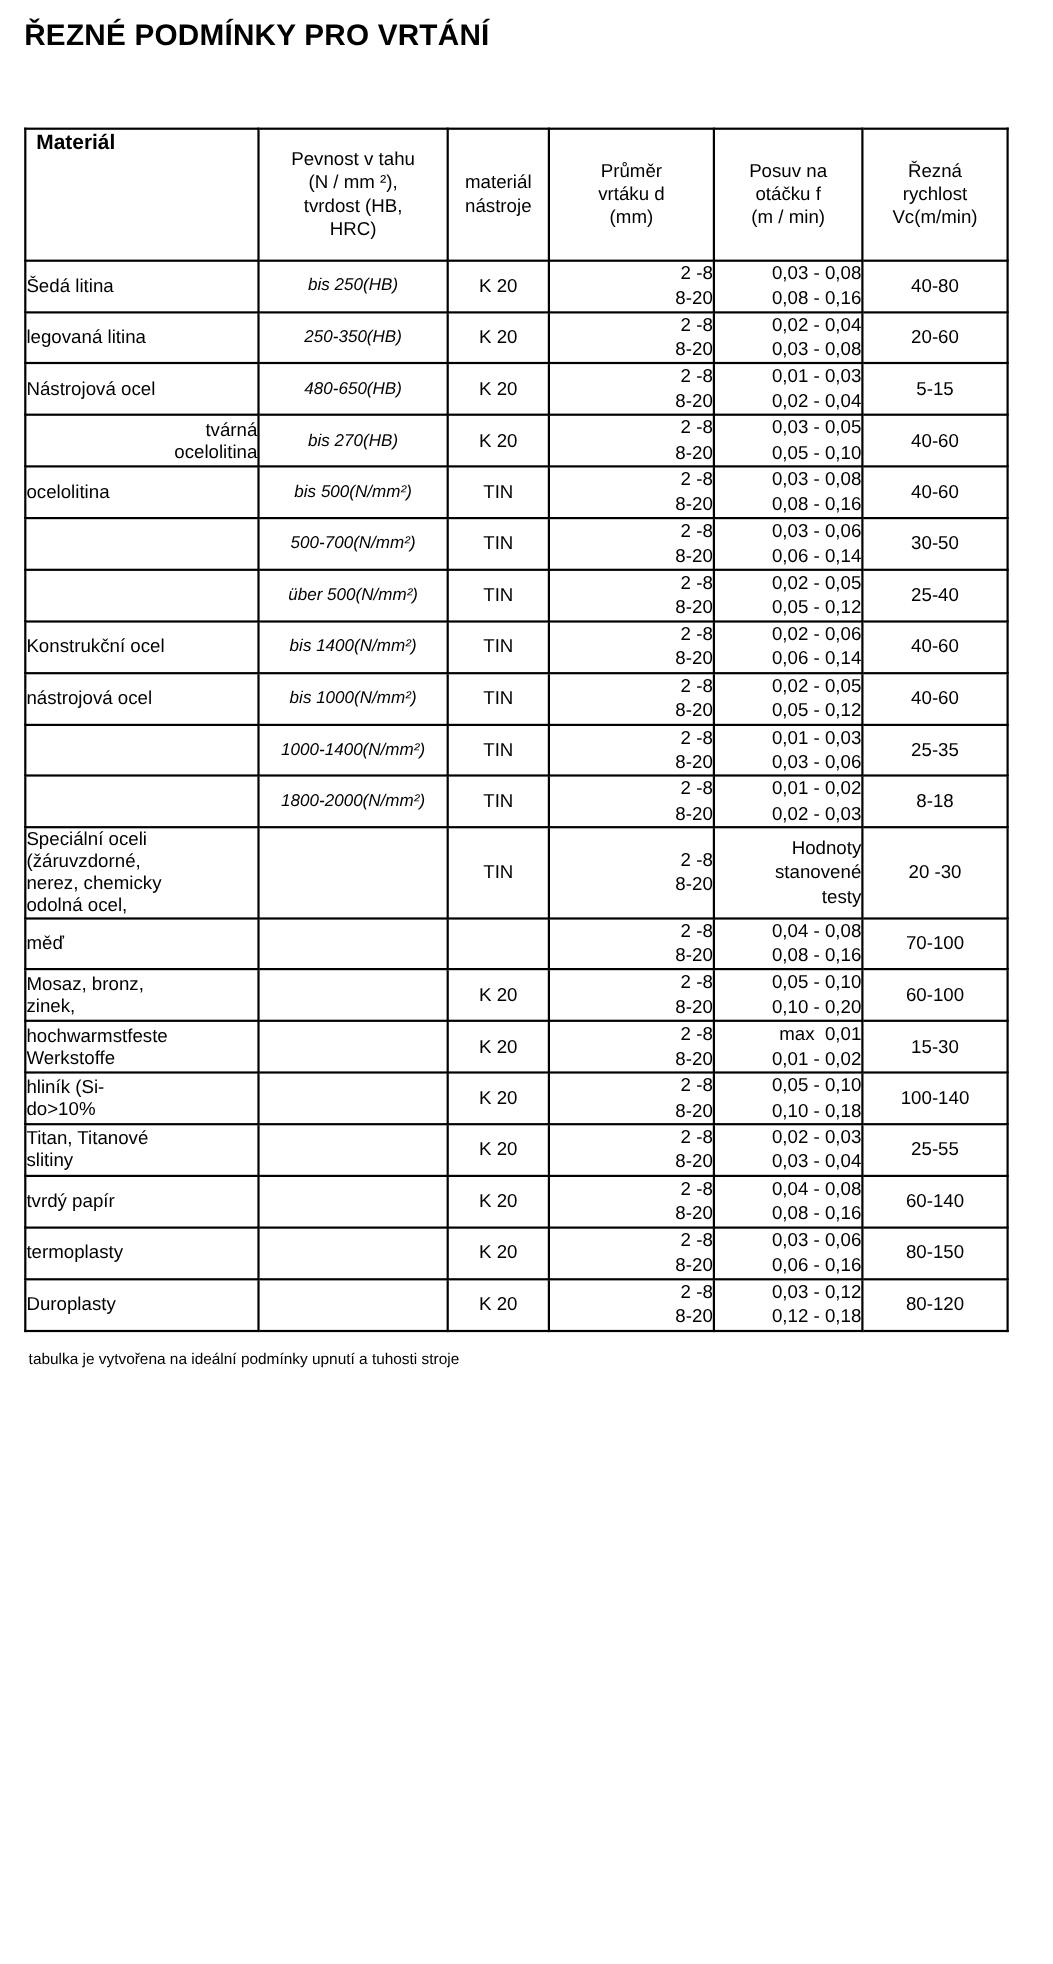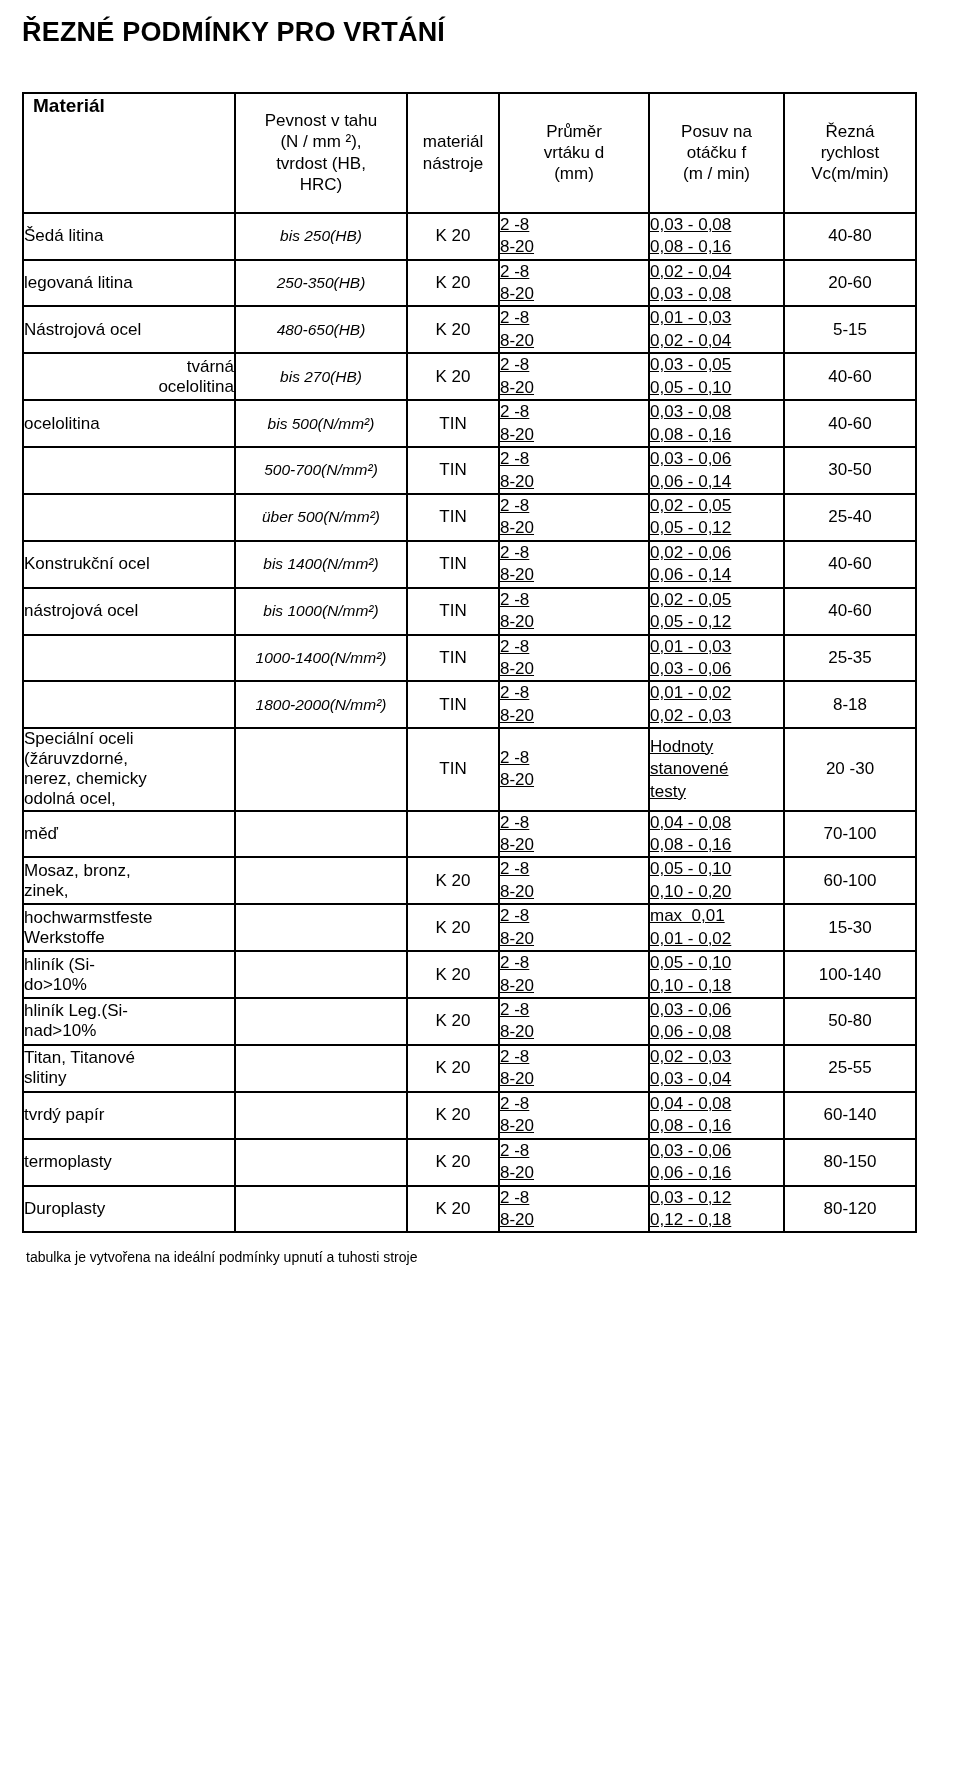--- a/index.html
+++ b/index.html
@@ -22,21 +22,21 @@
   .doc-title {
     font-size: 27px;
     font-weight: bold;
     letter-spacing: 0.2px;
     margin: 8px 0 0 0;
     line-height: 1.1;
   }
   table.spec {
     border-collapse: collapse;
     width: 893px;
-    margin-top: 44px;
+    margin-top: 68px;
     table-layout: fixed;
   }
   table.spec td, table.spec th {
     border: 2px solid #000000;
     padding: 0;
     vertical-align: middle;
     font-size: 17px;
     font-weight: normal;
   }
   
@@ -76,25 +76,24 @@
     text-align: center;
     font-size: 16px;
     padding: 3px 2px;
     line-height: 1.3;
   }
   td.val.small {
     font-size: 15.5px;
     font-style: italic;
   }
   td.two {
-    text-align: left;
+    text-align: right;
     font-size: 16px;
     line-height: 1.32;
     padding: 2px 2px;
-    text-decoration: underline;
   }
   td.two div { white-space: pre; }
   .hdr-line { display: block; }
   .footnote {
     margin-top: 16px;
     font-size: 14px;
     padding-left: 4px;
   }
 </style>
 </head>
@@ -501,43 +500,20 @@
           <td class="two">
             <div>0,05 - 0,10</div>
             <div>0,10 - 0,18</div>
           </td>
           <td class="val">
             <div>100-140</div>
           </td>
         </tr>
         <tr>
           <td class="mat">
-            <div>hliník Leg.(Si-</div>
-            <div>nad&gt;10%</div>
-          </td>
-          <td class="val small">
-            <div></div>
-          </td>
-          <td class="val">
-            <div>K 20</div>
-          </td>
-          <td class="two">
-            <div>2 -8</div>
-            <div>8-20</div>
-          </td>
-          <td class="two">
-            <div>0,03 - 0,06</div>
-            <div>0,06 - 0,08</div>
-          </td>
-          <td class="val">
-            <div>50-80</div>
-          </td>
-        </tr>
-        <tr>
-          <td class="mat">
             <div>Titan, Titanové</div>
             <div>slitiny</div>
           </td>
           <td class="val small">
             <div></div>
           </td>
           <td class="val">
             <div>K 20</div>
           </td>
           <td class="two">

